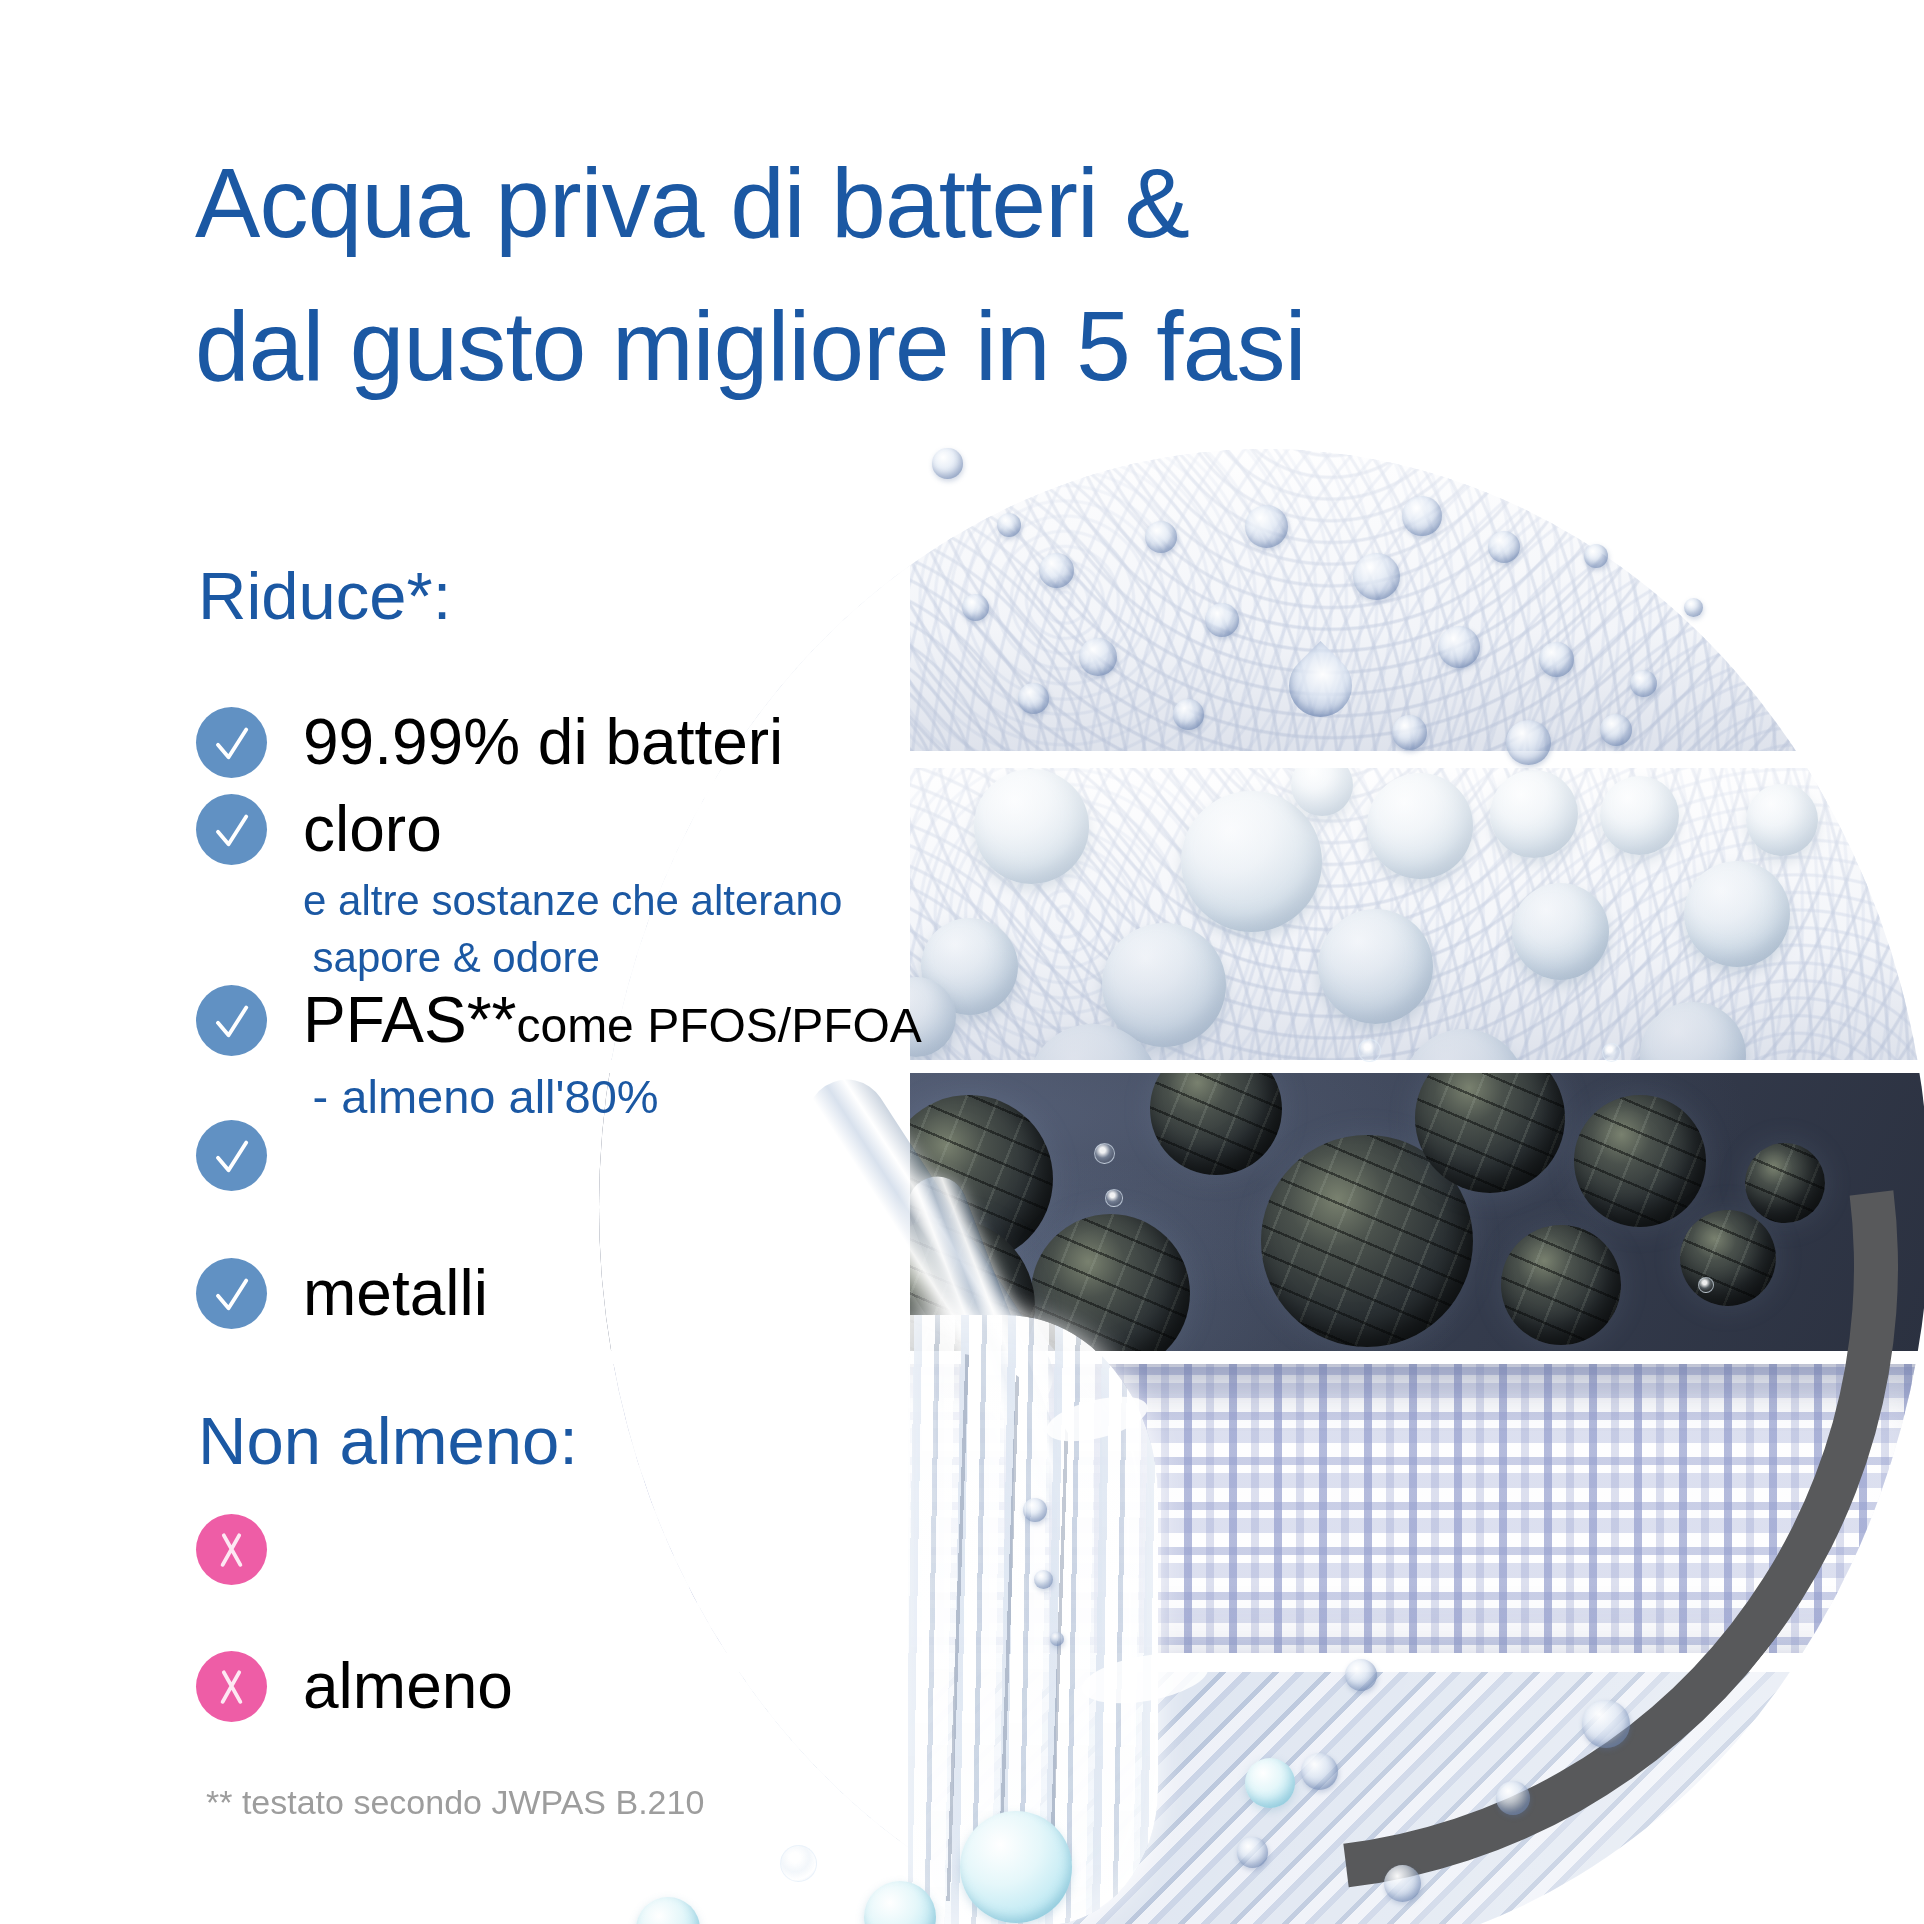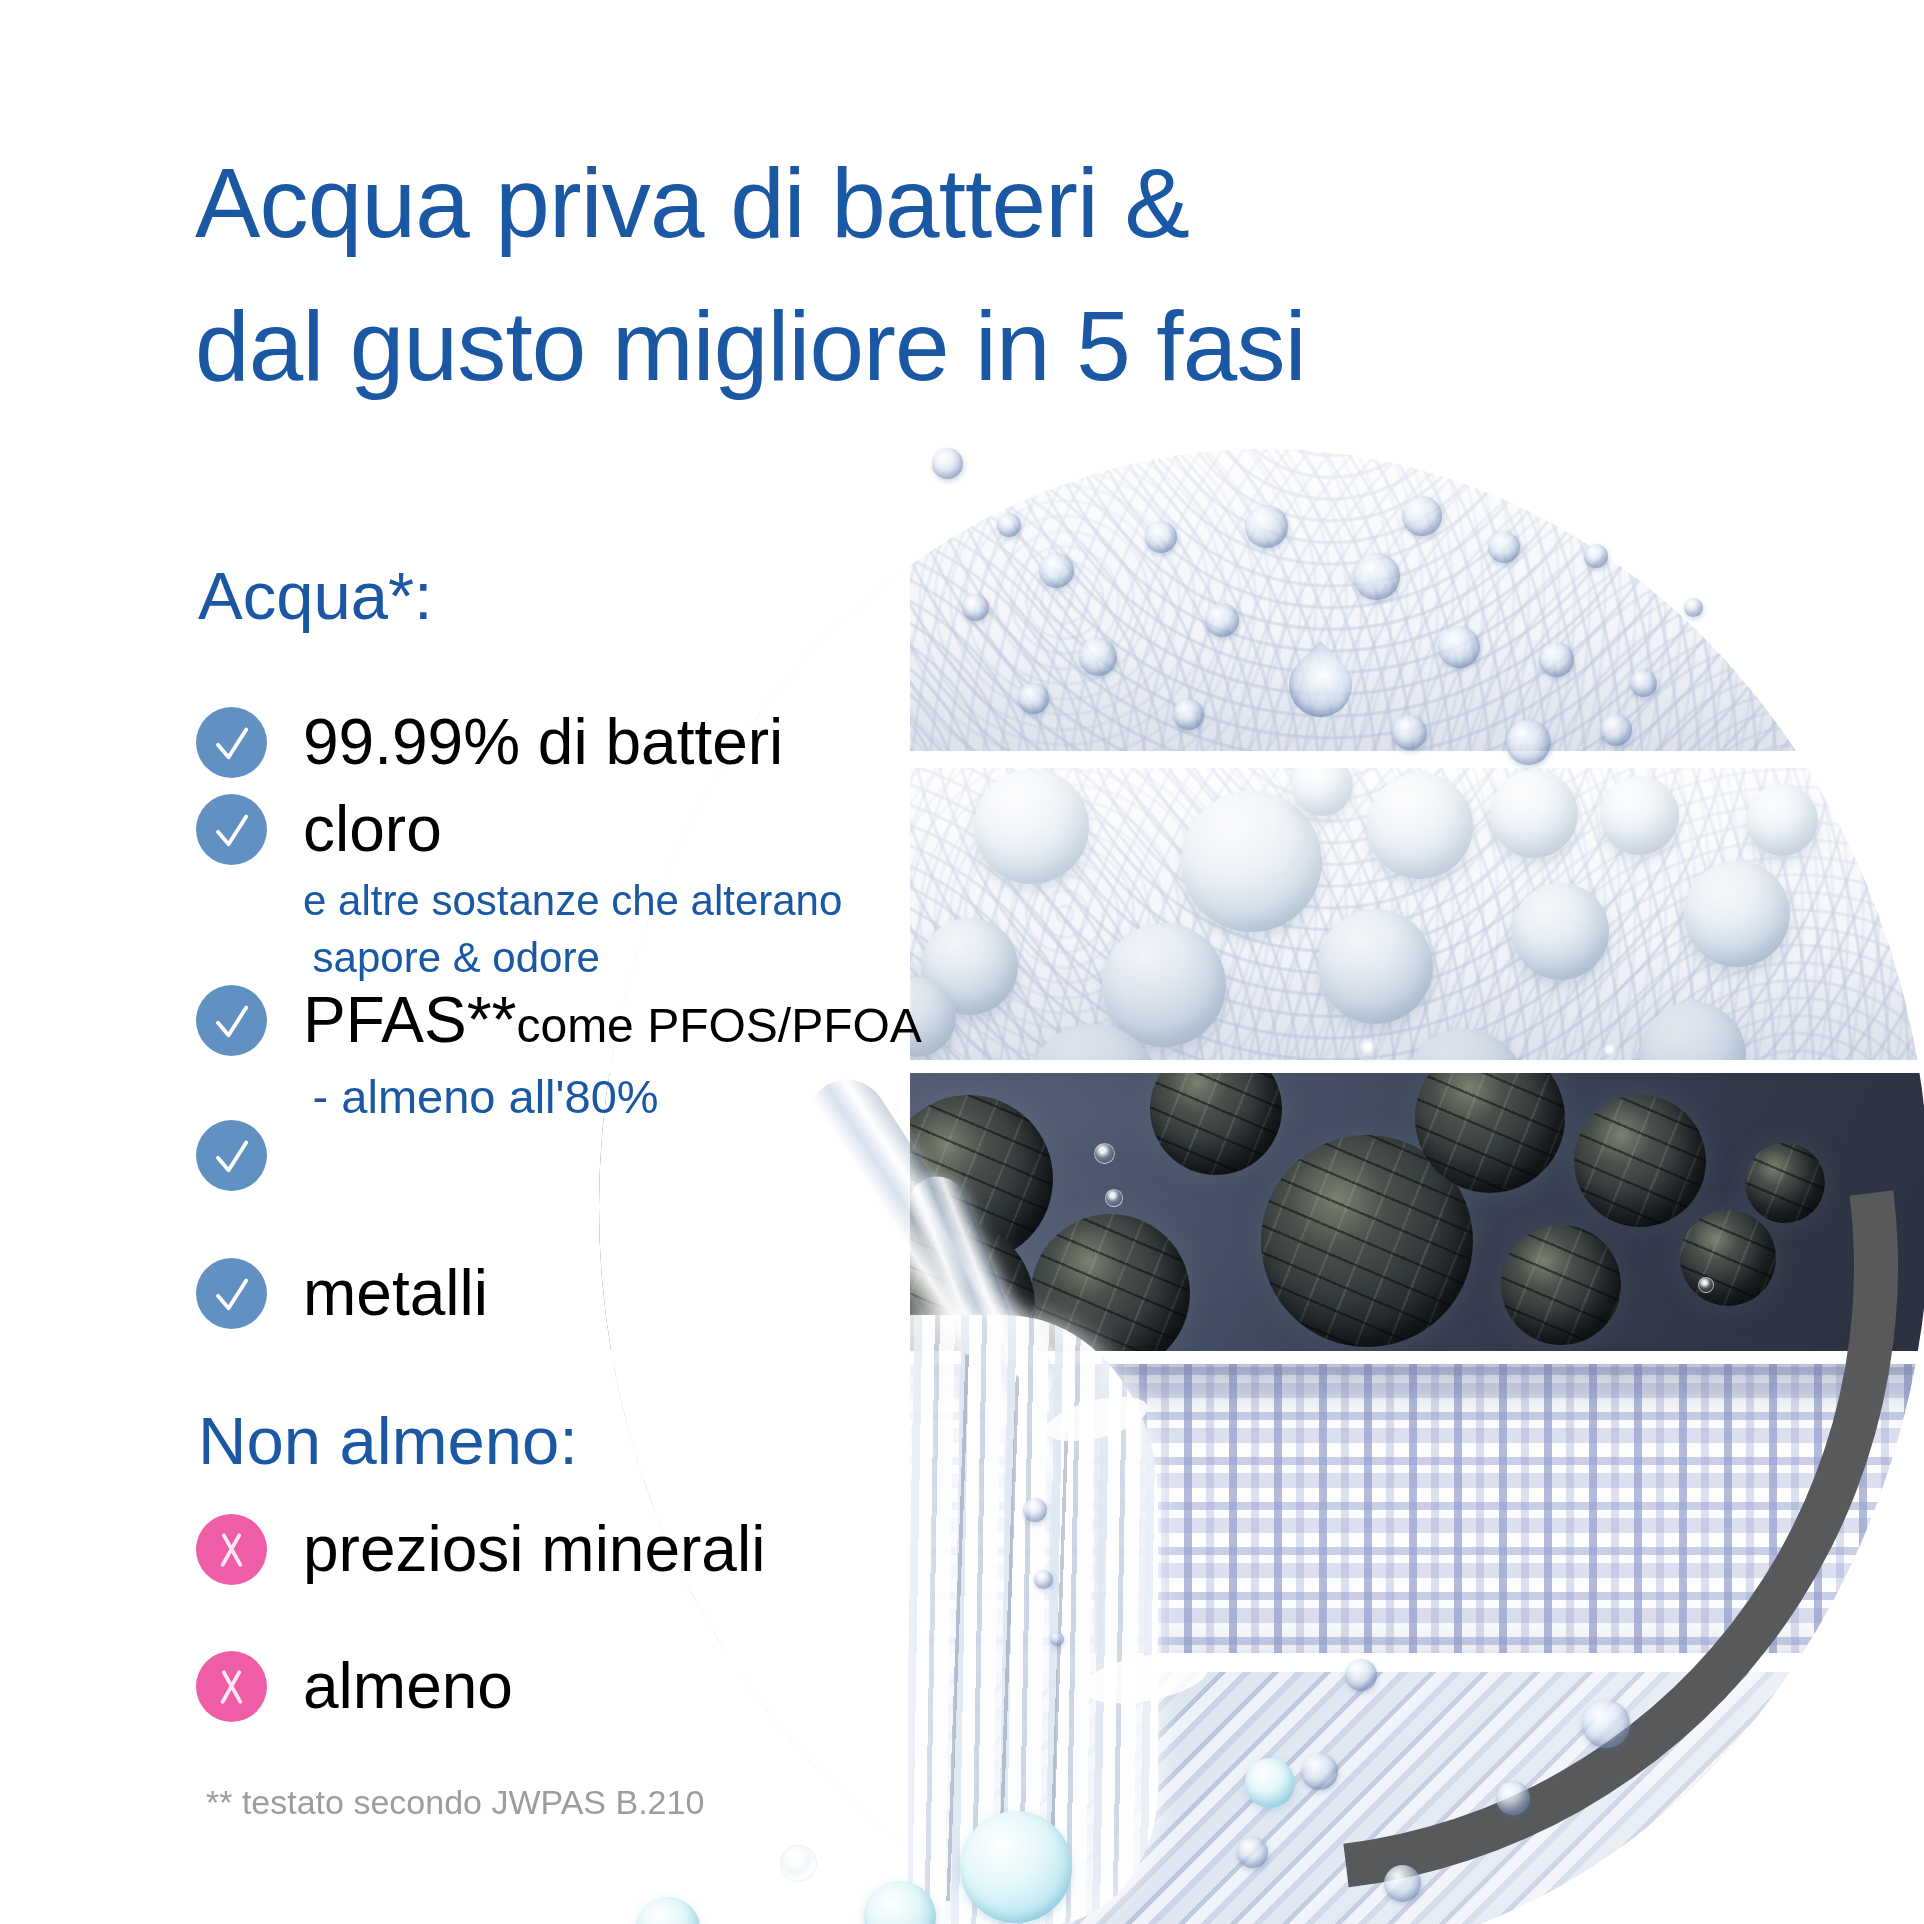--- a/index.html
+++ b/index.html
@@ -255,21 +255,21 @@
       <span class="cyan" style="left: 826px; top: 1881px; width: 72px; height: 72px;"></span>
       <span class="cyan" style="left: 598px; top: 1897px; width: 64px; height: 64px;"></span>
       <span class="bub" style="left: 742px; top: 1845px; width: 37px; height: 37px;"></span>
     </div>
 
   <header class="title">
     <div>Acqua priva di batteri &amp;</div>
     <div>dal gusto migliore in 5 fasi</div>
   </header>
 
-  <h2 class="h riduce">Acqua*:</h2>
+  <h2 class="h riduce">Riduce*:</h2>
 
   <div class="row" style="top:707px">
     <span class="badge check">
       <svg viewBox="0 0 100 100">
           <path d="M27 54 L45 75 L75 28"></path>
         </svg>
     </span>
     <div class="rt">
         <div class="main">99.99% di batteri</div>
       </div>
@@ -321,21 +321,20 @@
 
   <h2 class="h nonfiltra">Non almeno:</h2>
 
   <div class="row" style="top:1514px">
     <span class="badge cross">
       <svg viewBox="0 0 100 100">
           <path d="M37 26 L65 76 M63 26 L35 76"></path>
         </svg>
     </span>
     <div class="rt">
-      <div class="main">preziosi minerali</div>
     </div>
   </div>
 
   <div class="row" style="top:1651px">
     <span class="badge cross">
       <svg viewBox="0 0 100 100">
           <path d="M37 26 L65 76 M63 26 L35 76"></path>
         </svg>
     </span>
     <div class="rt">

